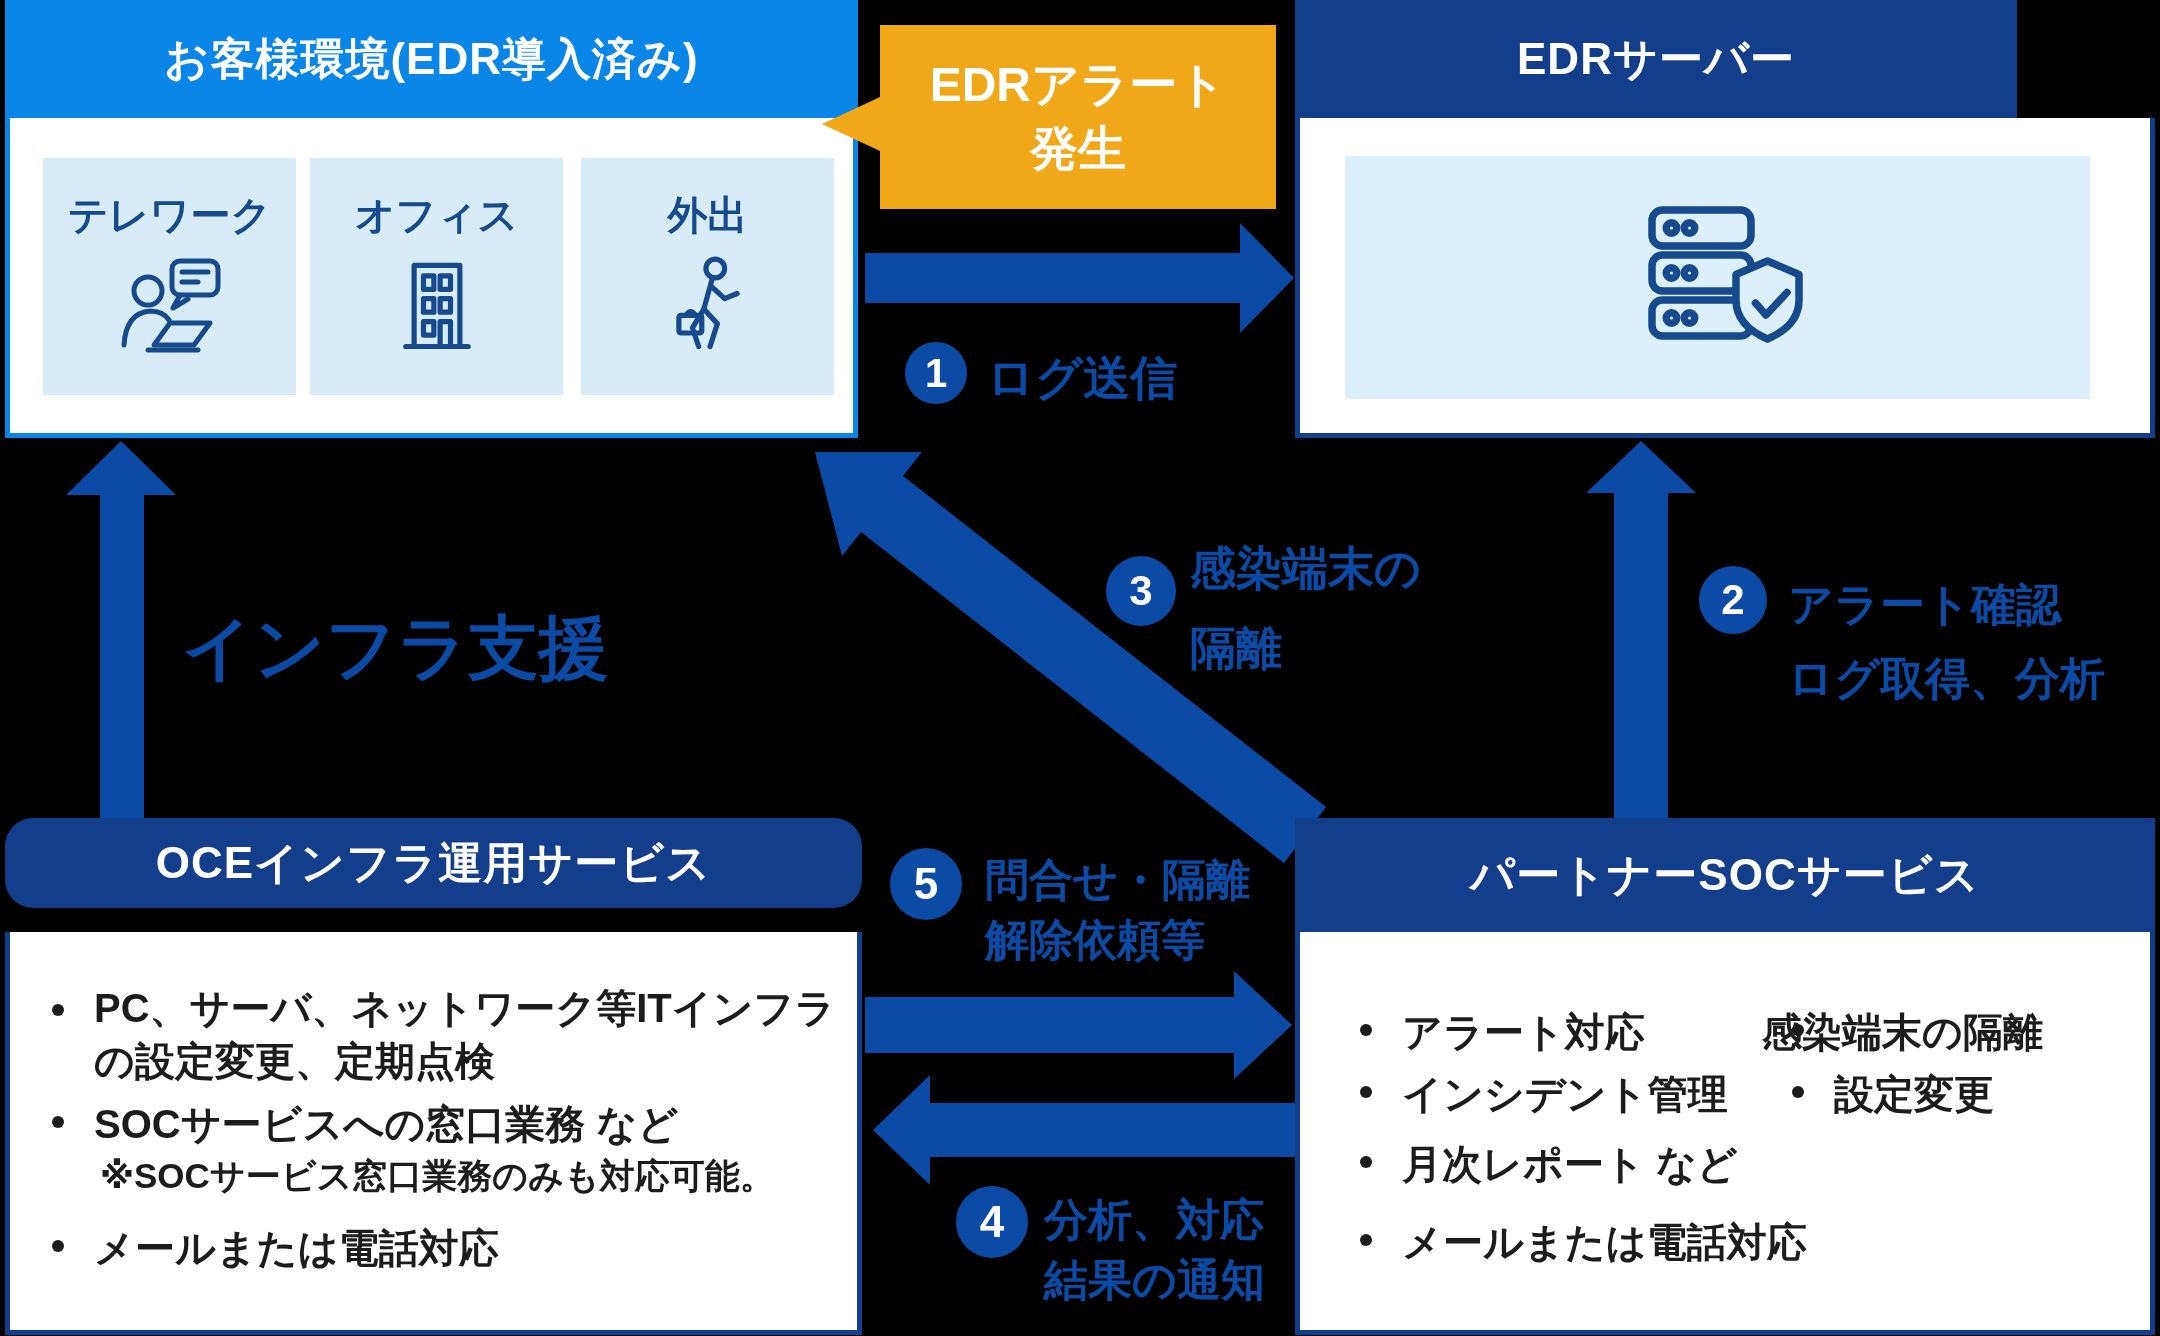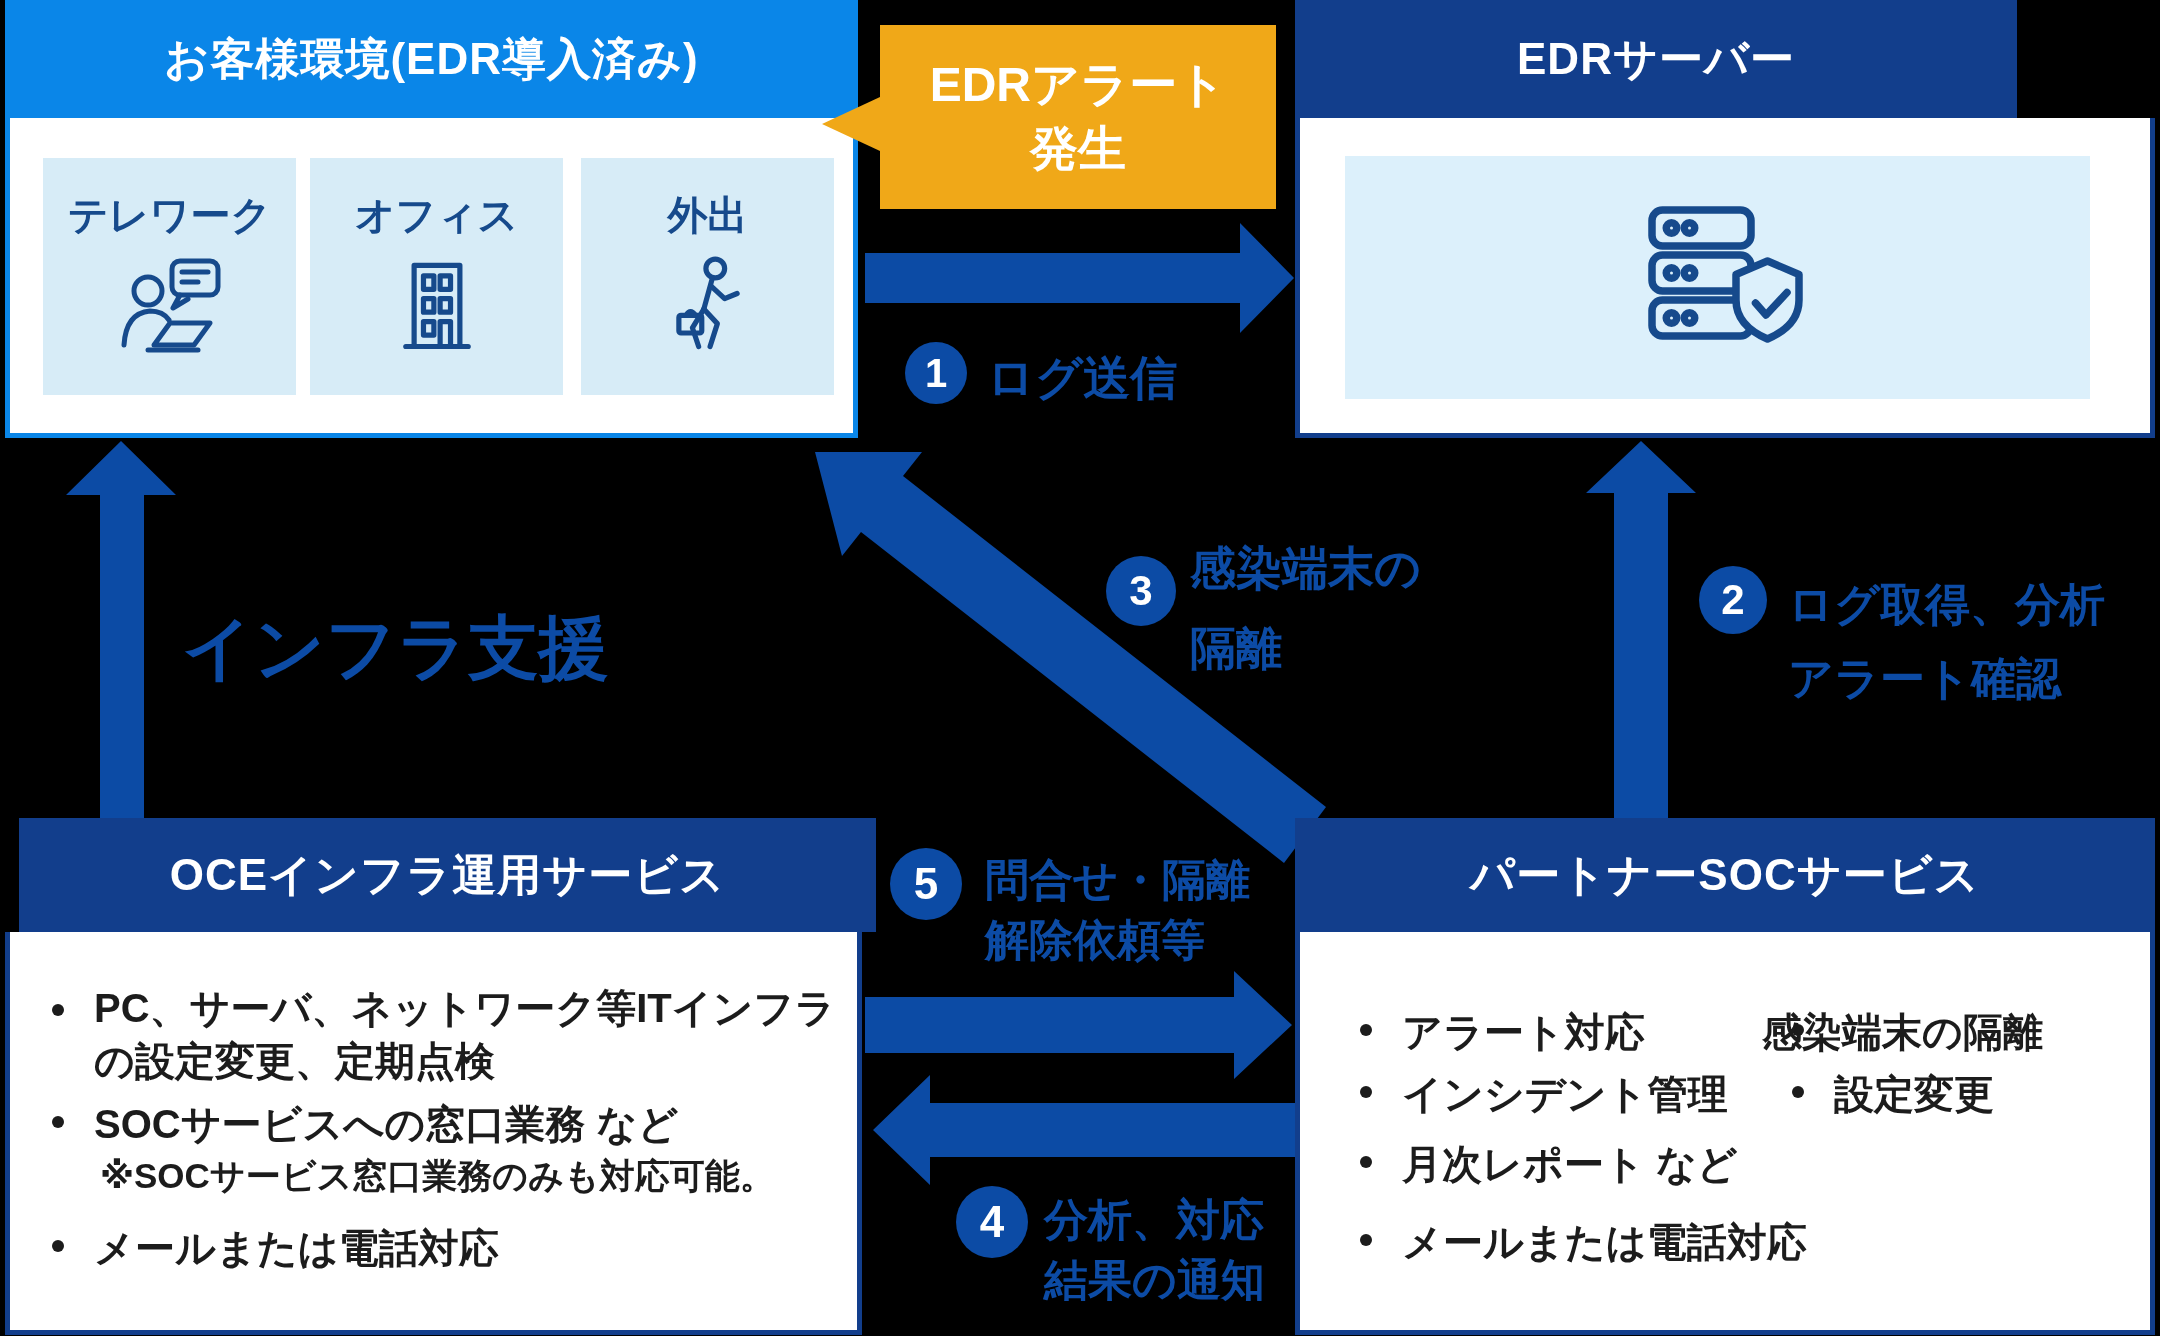--- a/index.html
+++ b/index.html
@@ -120,21 +120,21 @@
         <circle cx="41" cy="22" r="3.5"></circle>
       <circle cx="29" cy="52" r="3.5"></circle>
         <circle cx="41" cy="52" r="3.5"></circle>
       <circle cx="29" cy="82" r="3.5"></circle>
         <circle cx="41" cy="82" r="3.5"></circle>
       <path d="M93,44 l21,9 v17 q0,17 -21,26 q-21,-9 -21,-26 v-17 z" fill="#dcf0fb"></path>
       <path d="M85,72 l7,8 l14,-15"></path>
     </svg>
   </div>
 
-  <div class="abs block hdr hdr-navy" style="left:19px;top:818px;width:857px;height:114px;">
+  <div class="abs block hdr hdr-navy" style="left:5px;top:818px;width:857px;height:90px;border-radius:28px;">
     <span>OCEインフラ運用サービス</span>
   </div>
   <div class="abs block whitebox bd-navy" style="left:5px;top:932px;width:857px;height:403px;"></div>
 
   <div class="abs overlay dot" style="left:52px;top:1004px;"></div>
   <div class="abs overlay b-text" style="left:94px;top:982px;width:750px;white-space:normal;">PC、サーバ、ネットワーク等ITインフラの設定変更、定期点検</div>
 
   <div class="abs overlay dot" style="left:52px;top:1116px;"></div>
   <div class="abs overlay b-text" style="left:94px;top:1098px;">SOCサービスへの窓口業務 など</div>
   <div class="abs overlay b-note" style="left:100px;top:1154px;">※SOCサービス窓口業務のみも対応可能。</div>
@@ -159,22 +159,22 @@
   <div class="abs overlay dot" style="left:1792px;top:1024px;"></div>
   <div class="abs overlay b-text" style="left:1742px;top:1006px;margin-left:20px;">感染端末の隔離</div>
   <div class="abs overlay dot" style="left:1792px;top:1086px;"></div>
   <div class="abs overlay b-text" style="left:1834px;top:1068px;">設定変更</div>
 
   <div class="abs overlay num-circle" style="left:905px;top:342px;width:62px;height:62px;font-size:40px;">1</div>
   <div class="abs overlay flow-label" style="left:987px;top:347px;font-size:47px;">ログ送信</div>
 
   <div class="abs overlay num-circle" style="left:1699px;top:566px;width:68px;height:68px;font-size:42px;">2</div>
   <div class="abs overlay flow-label" style="left:1788px;top:568px;font-size:45px;line-height:74px;">
+    <div>アラート確認</div>
     <div>ログ取得、分析</div>
-    <div>アラート確認</div>
   </div>
 
   <div class="abs overlay num-circle" style="left:1106px;top:556px;width:70px;height:70px;font-size:42px;">3</div>
   <div class="abs overlay flow-label" style="left:1190px;top:528px;font-size:46px;line-height:80px;">
     <div>感染端末の</div>
     <div>隔離</div>
   </div>
 
   <div class="abs overlay num-circle" style="left:956px;top:1186px;width:72px;height:72px;font-size:44px;">4</div>
   <div class="abs overlay flow-label" style="left:1044px;top:1190px;font-size:44px;line-height:60px;">

